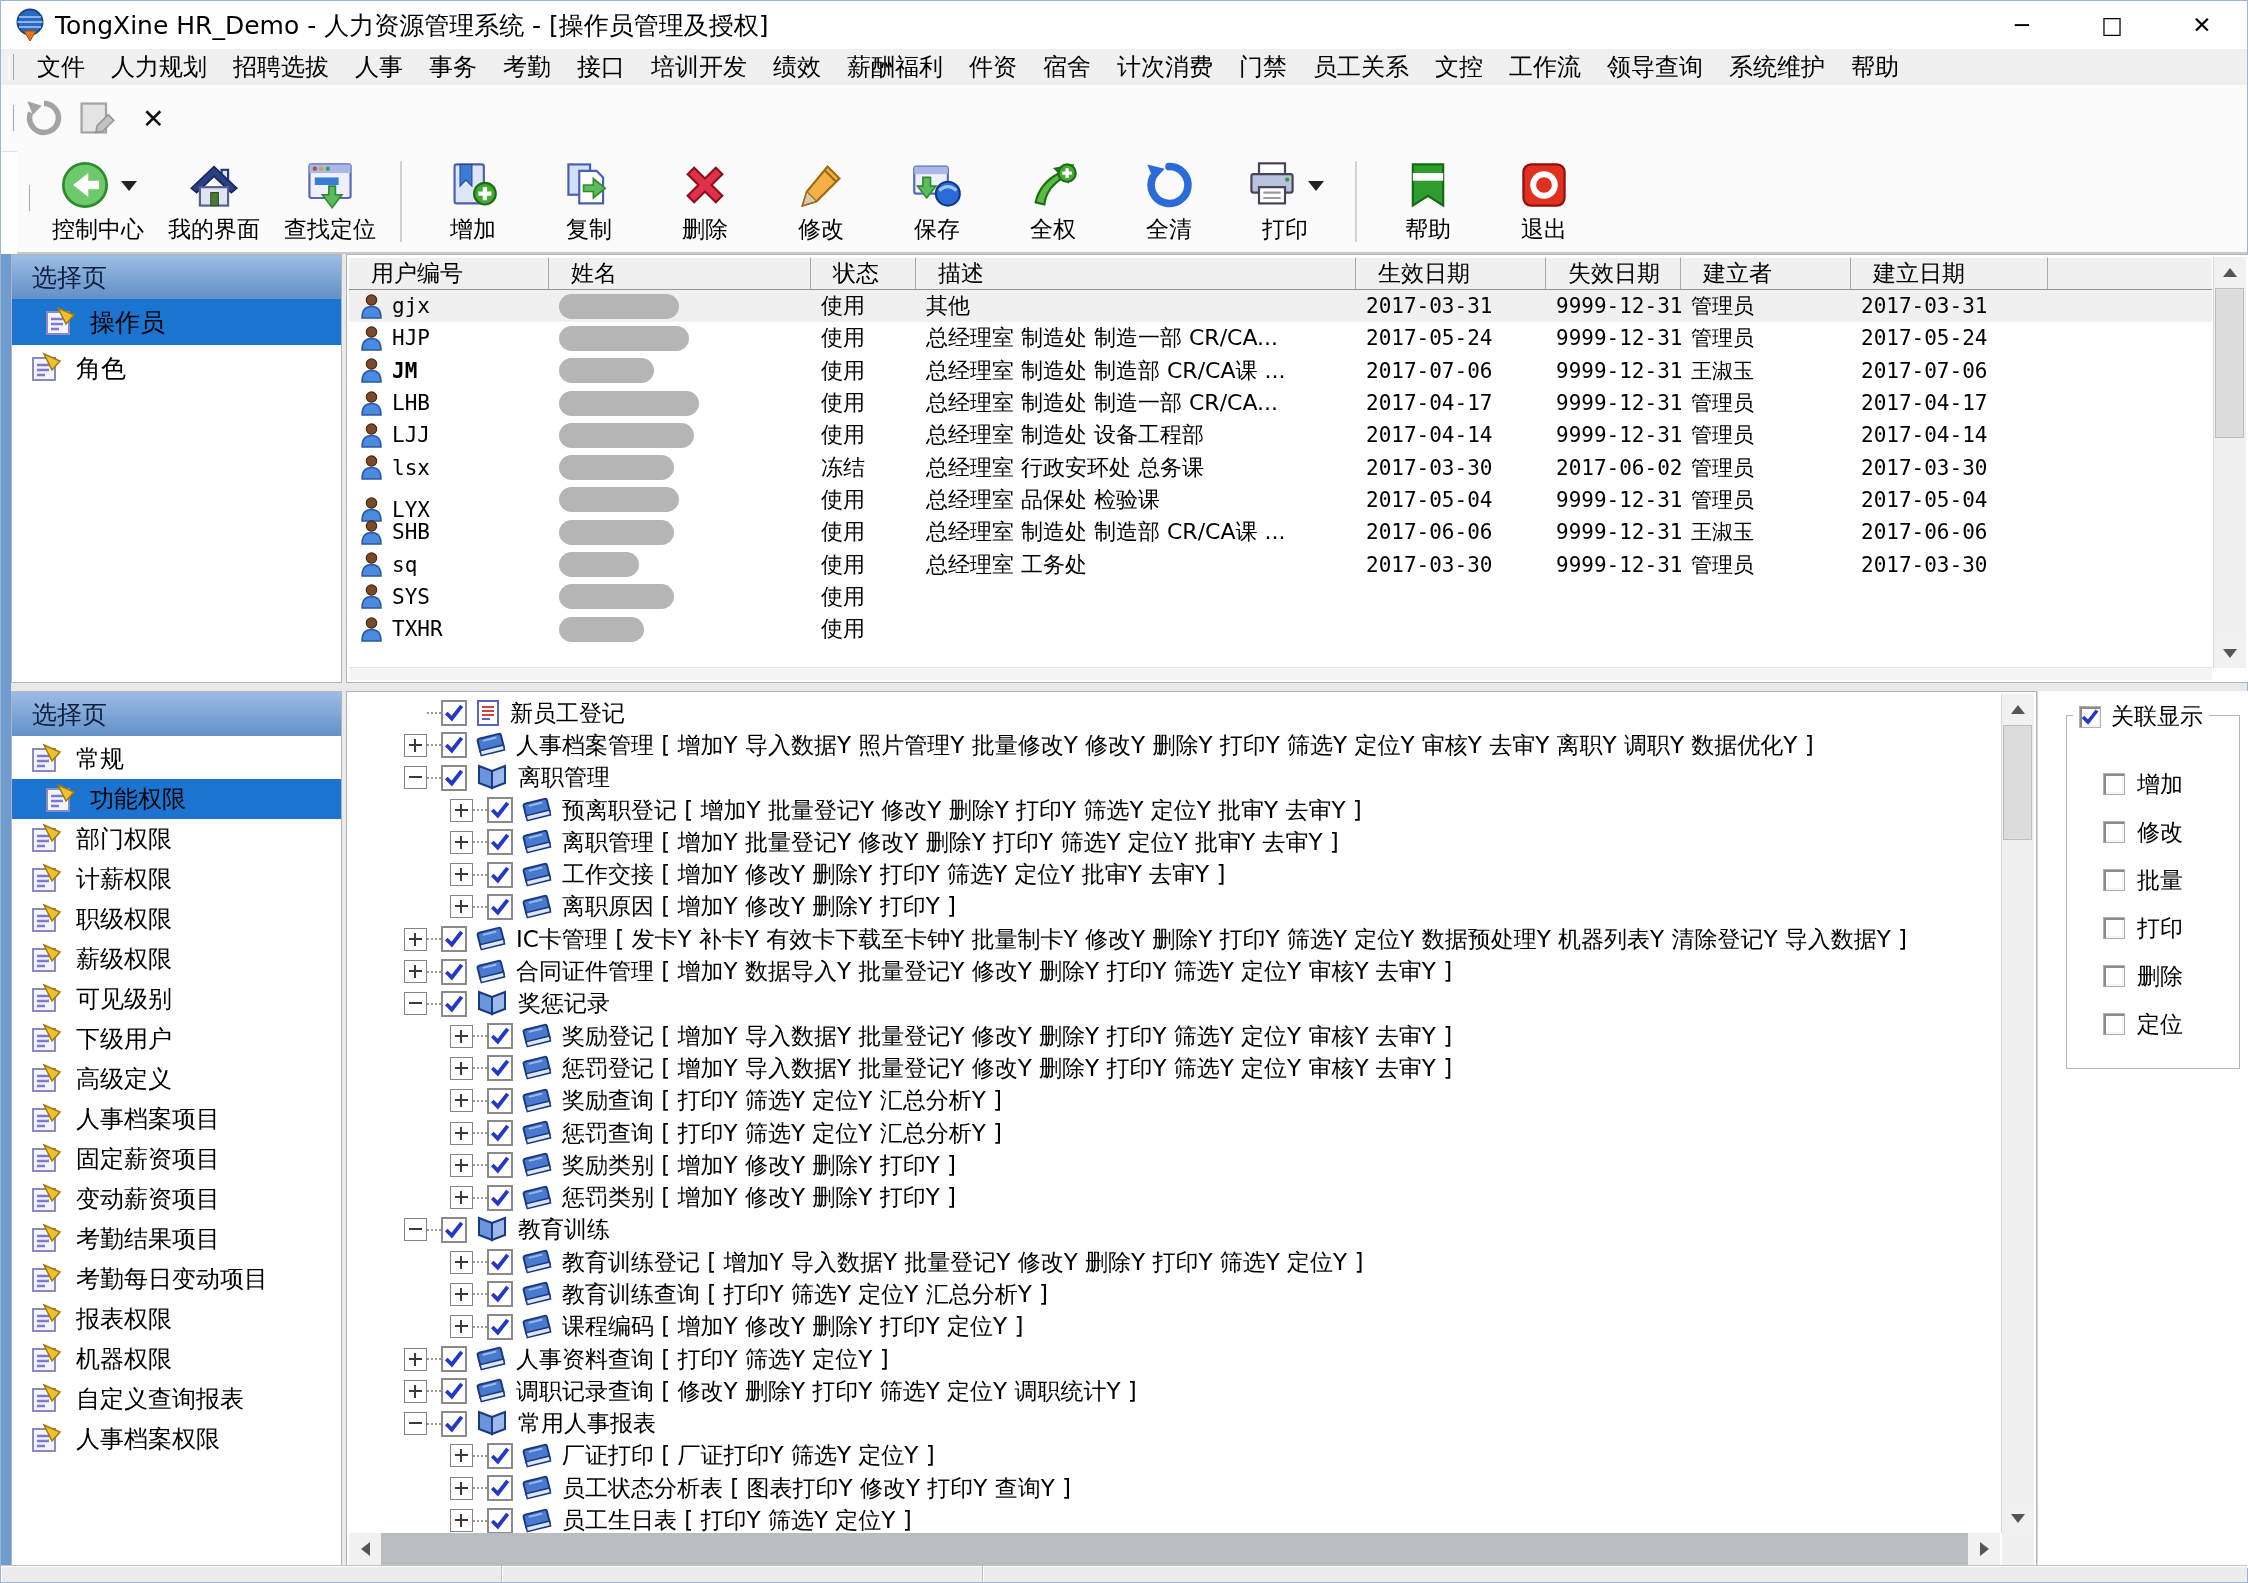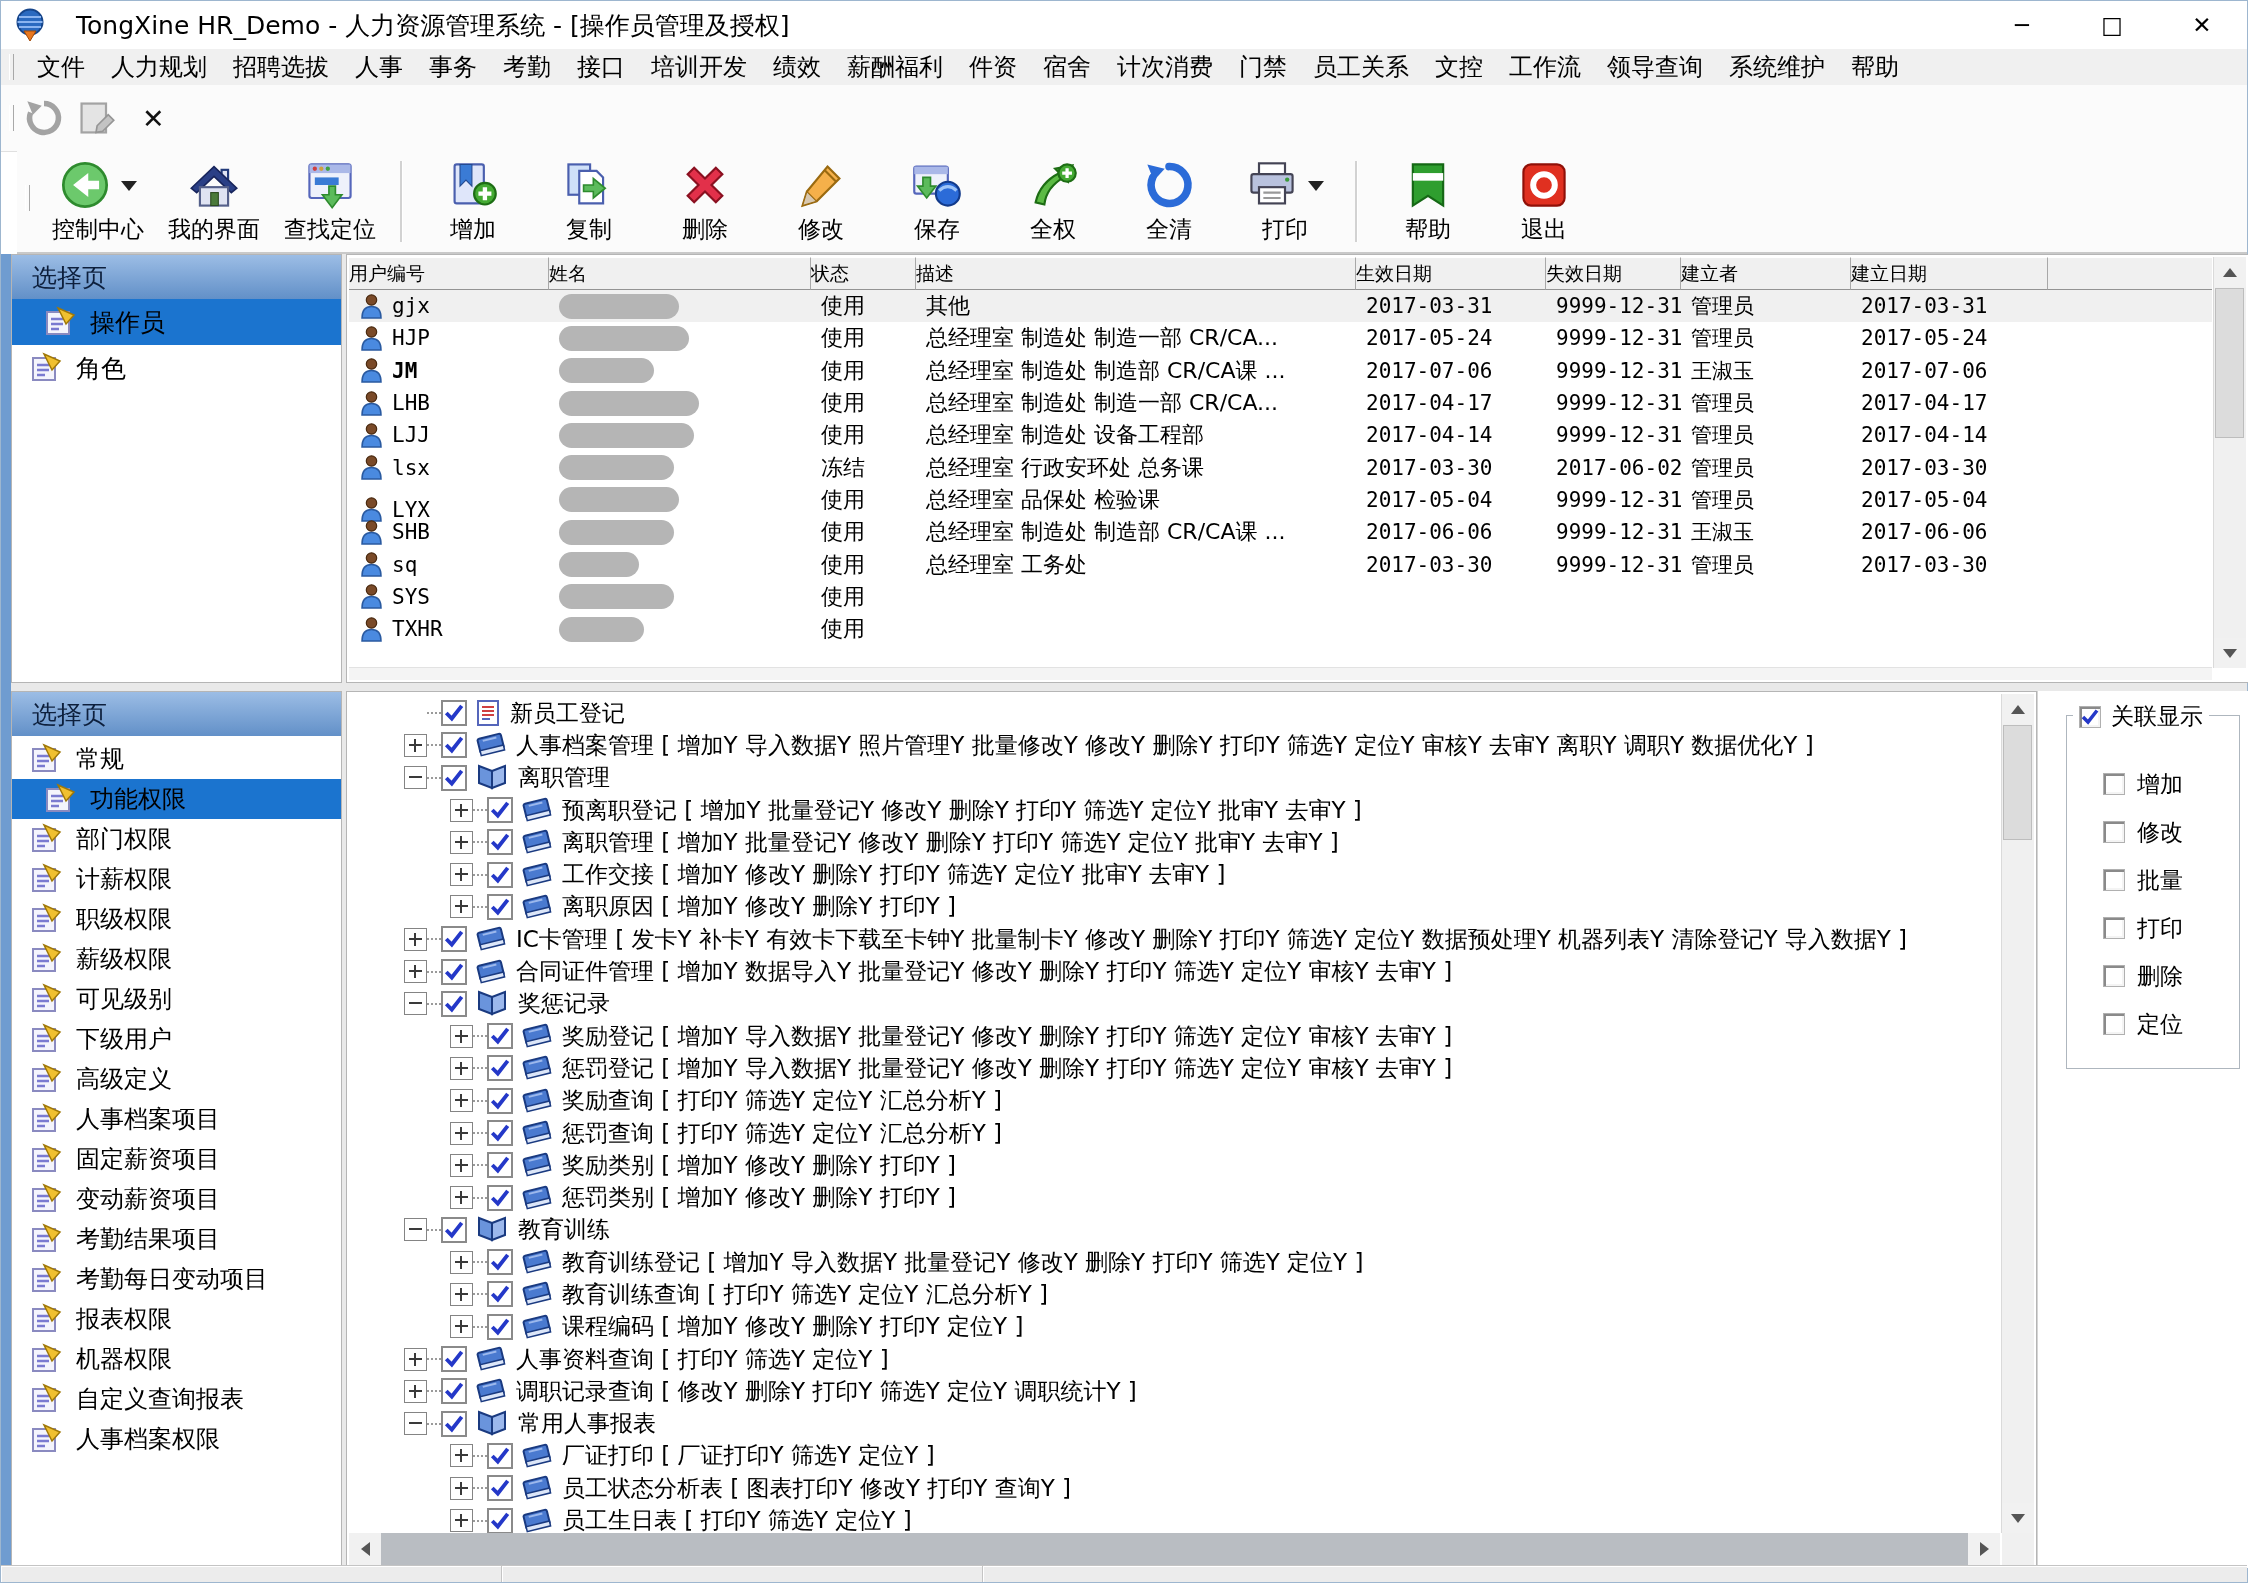--- a/index.html
+++ b/index.html
@@ -2,21 +2,21 @@
 <html><head>
 <meta charset="utf-8">
 <style>
   html,body{margin:0;padding:0;}
   body{width:2248px;height:1583px;position:relative;font-family:"DejaVu Sans",sans-serif;background:#fff;overflow:hidden;color:#000;}
   .window{position:absolute;inset:0;border:1px solid #9db6cf;box-sizing:border-box;background:#fff;}
 
   
   .titlebar{position:absolute;top:0;left:0;right:0;height:48px;background:#fff;display:flex;align-items:center;border-bottom:1px solid #e4e4e4;}
   .logo{width:34px;height:34px;margin-left:12px;flex:none;}
-  .title{font-size:25px;margin-left:29px;white-space:nowrap;}
+  .title{font-size:25px;margin-left:8px;white-space:nowrap;}
   .win-controls{margin-left:auto;display:flex;height:100%;}
   .win-btn{width:90px;height:100%;display:flex;align-items:center;justify-content:center;font-size:23px;cursor:default;}
 
   
   .menubar{position:absolute;top:48px;left:0;right:0;height:36px;background:#f0f0f0;display:flex;align-items:center;font-size:24px;}
   .grip{width:3px;height:26px;border-left:1px solid #fff;border-right:1px solid #a8a8a8;margin:0 10px 0 8px;flex:none;}
   .menu-item{padding:0 13px;height:100%;display:flex;align-items:center;white-space:nowrap;}
 
   
   .quickbar{position:absolute;top:84px;left:0;right:0;height:66px;background:#fbfbfb;display:flex;align-items:center;border-bottom:1px solid #e0e0e0;}
@@ -41,21 +41,21 @@
 
   
   .side-header{height:44px;background:linear-gradient(#9cbde5,#6290c8);display:flex;align-items:center;padding-left:20px;font-size:25px;color:#0d1f3c;}
   .side-item{height:46px;display:flex;align-items:center;padding-left:18px;font-size:25px;white-space:nowrap;}
   .side-item.small{height:40px;font-size:24px;}
   .side-item.selected{background:#1b74cf;padding-left:32px;}
   .side-item .picon{width:32px;height:32px;margin-right:14px;flex:none;}
 
   
   .header-row{position:absolute;top:2px;left:2px;right:36px;height:33px;display:flex;background:#f0f0f0;}
-  .hcell{box-sizing:border-box;border-right:1px solid #a8a8a8;border-top:1px solid #fff;border-bottom:1px solid #939393;font-size:19px;display:flex;align-items:center;padding-left:0;white-space:nowrap;overflow:hidden;flex:none;}
+  .hcell{box-sizing:border-box;border-right:1px solid #a8a8a8;border-top:1px solid #fff;border-bottom:1px solid #939393;font-size:23px;display:flex;align-items:center;padding-left:22px;white-space:nowrap;overflow:hidden;flex:none;}
   .hcell.fill{flex:1;border-right:none;}
   .body-rows{position:absolute;top:35px;left:2px;right:36px;bottom:14px;overflow:hidden;}
   .u-row{display:flex;height:32.3px;align-items:center;}
   .u-row.selected{background:#f0f0f0;}
   .ucell{box-sizing:border-box;padding-left:10px;font-size:22px;white-space:nowrap;overflow:hidden;flex:none;display:flex;align-items:center;}
   .mono{font-family:"DejaVu Sans Mono",monospace;font-size:21px;}
   .person{width:25px;height:27px;margin-right:8px;flex:none;}
   .blob{height:25px;border-radius:13px;background:#b5b5b5;}
   .hsb-strip{position:absolute;left:2px;right:36px;bottom:2px;height:12px;background:#f4f4f4;border-top:1px solid #e2e2e2;}
 

